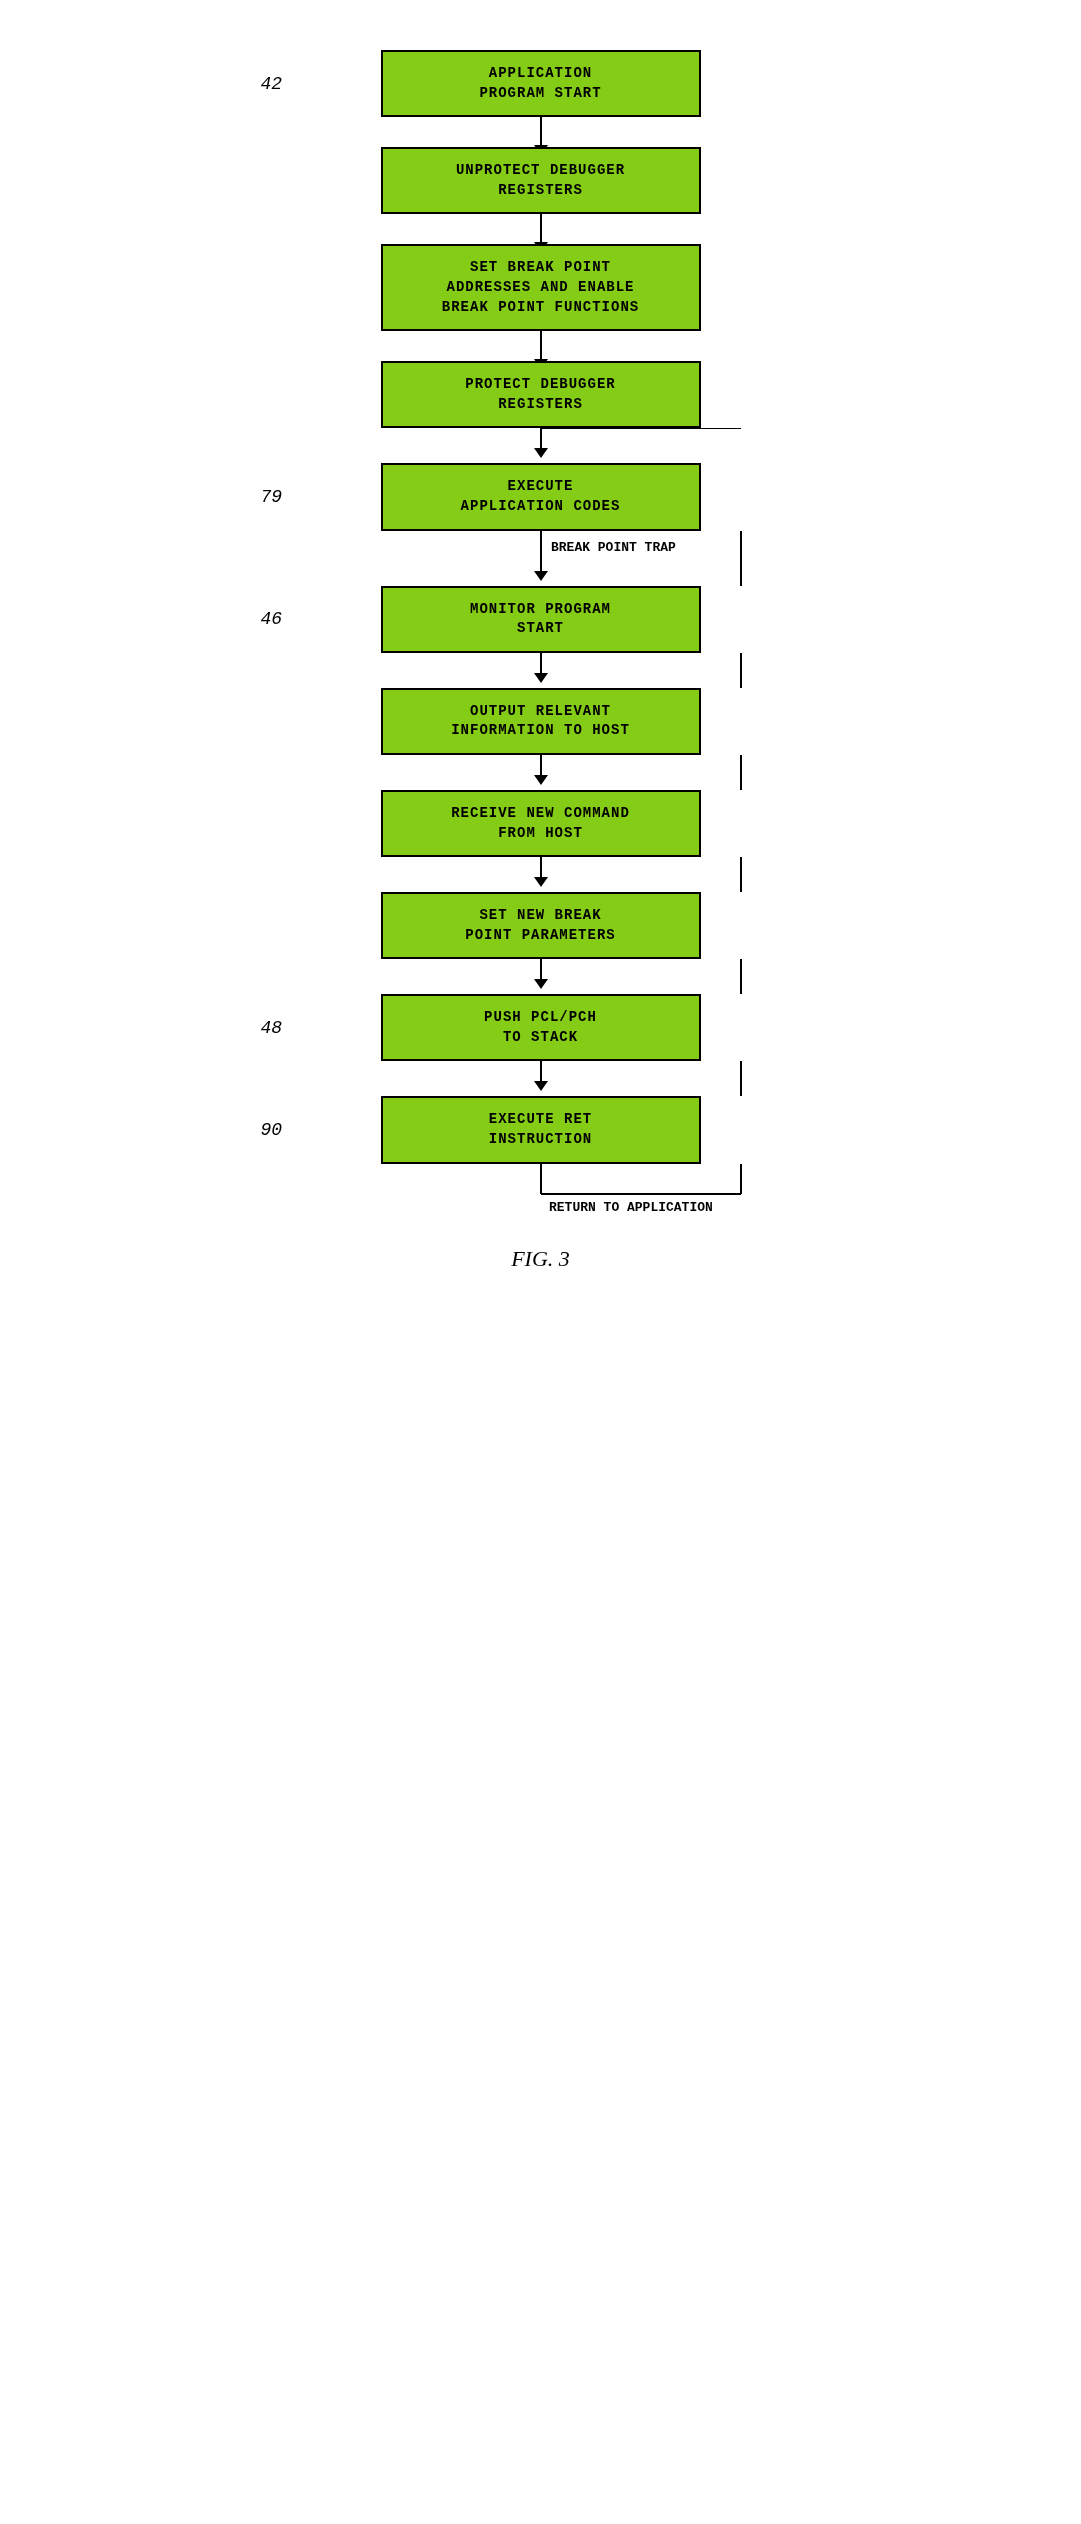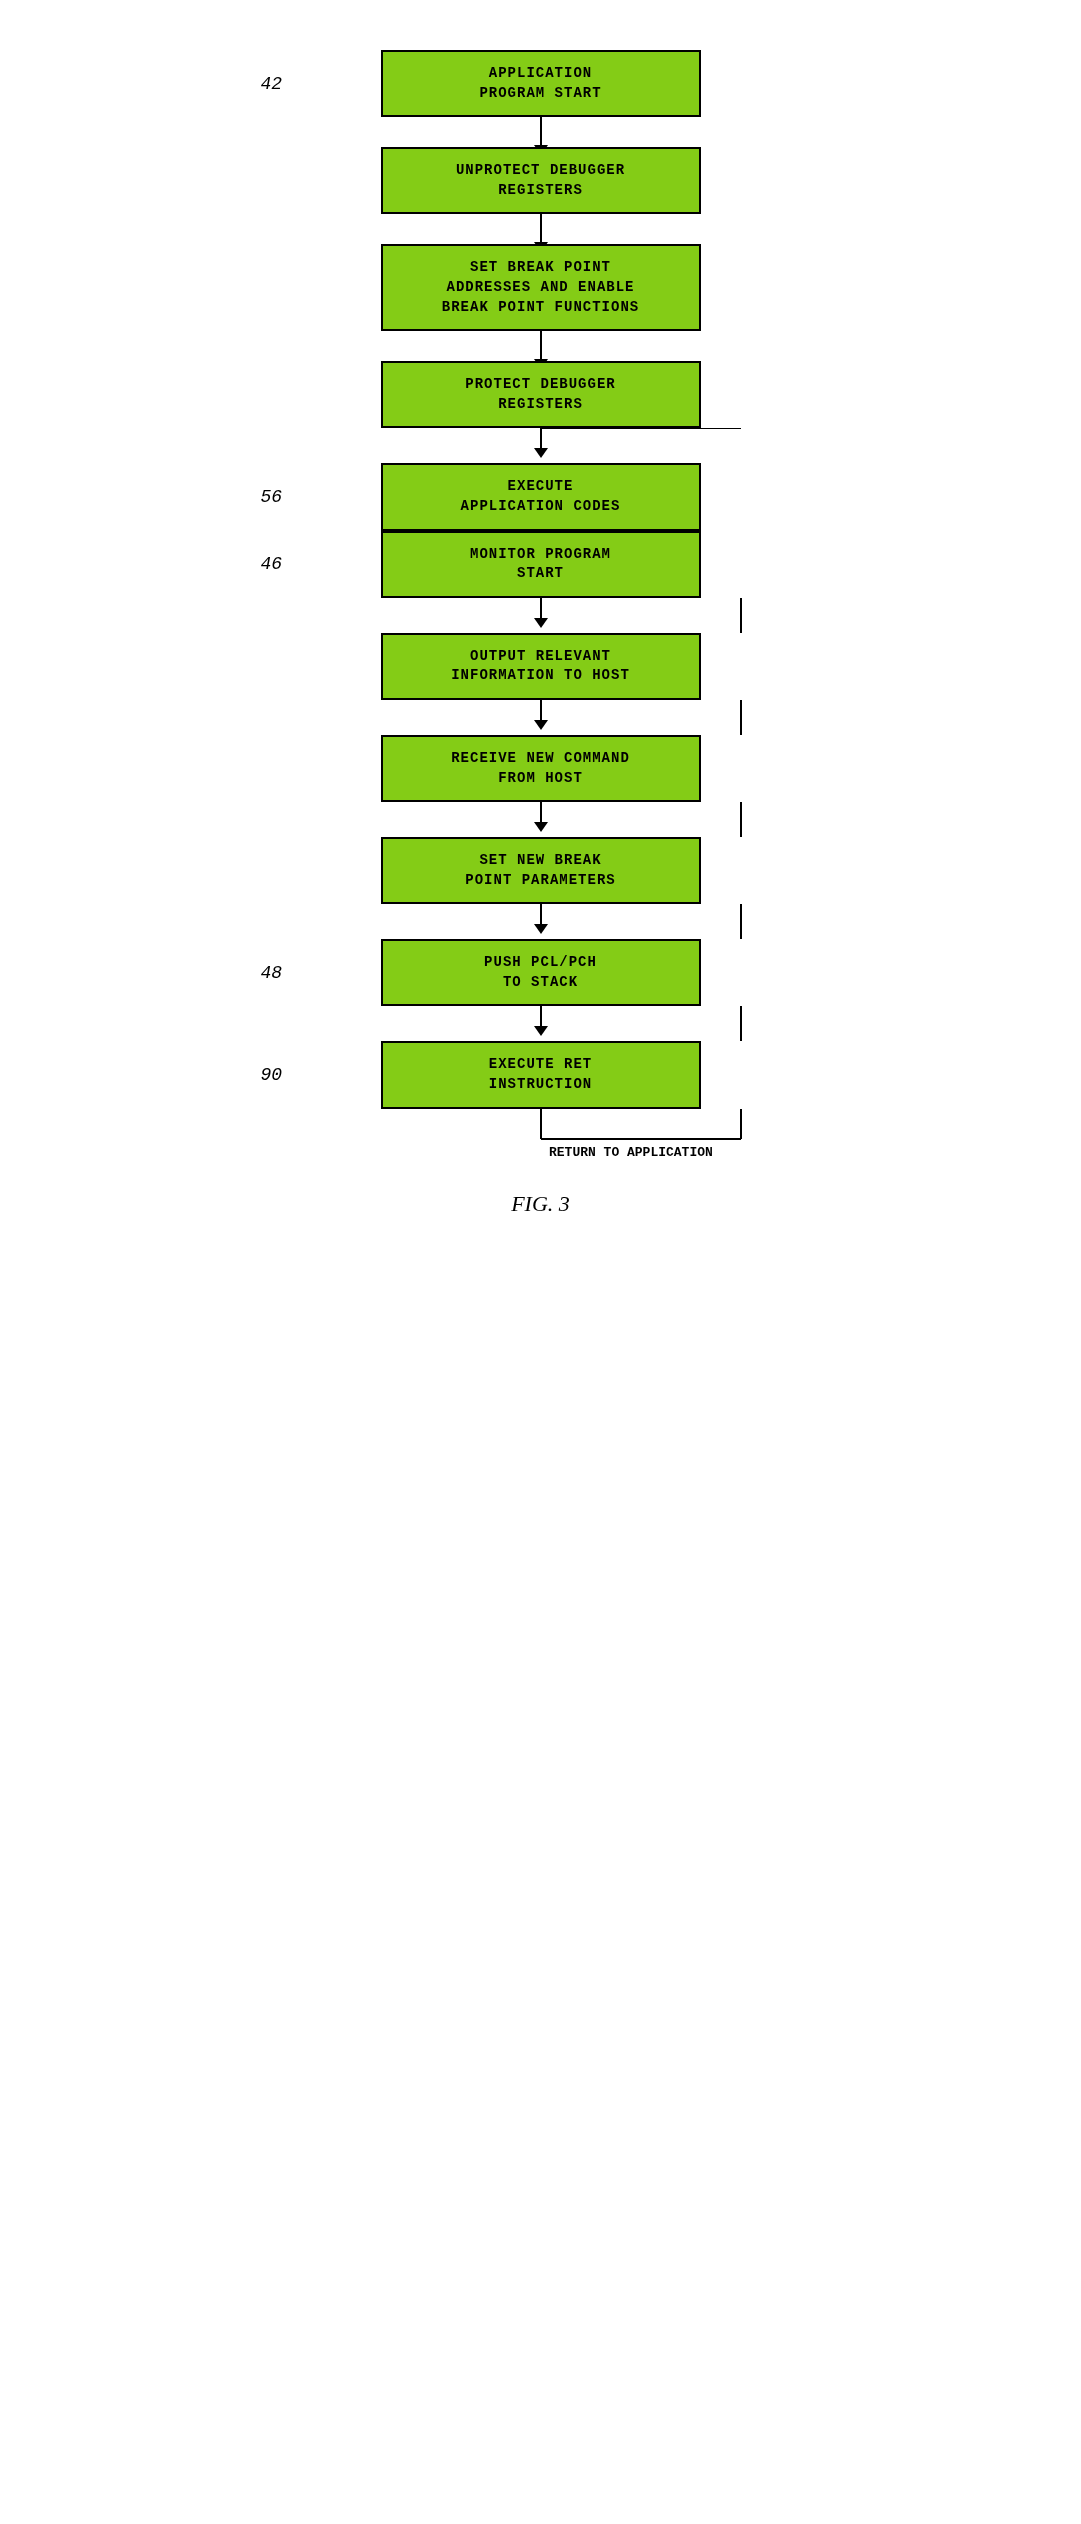--- a/index.html
+++ b/index.html
@@ -120,24 +120,34 @@
 
         <line x1="300" y1="0" x2="300" y2="25" stroke="#000" stroke-width="2"></line>
 
         <polygon points="293,20 307,20 300,30" fill="#000"></polygon>
 
         <line x1="300" y1="0" x2="500" y2="0" stroke="#000" stroke-width="2"></line>
       </svg>
     </div>
 
     <div class="box-wrapper">
-      <span class="label-left">56</span>
+      <span class="label-left">79</span>
       <div class="box">EXECUTE<br>APPLICATION CODES</div>
     </div>
 
+    <div style="position:relative;width:100%;display:flex;flex-direction:column;align-items:center;">
+      <svg width="600" height="55" style="display:block;">
+        <line x1="300" y1="0" x2="300" y2="45" stroke="#000" stroke-width="2"></line>
+        <polygon points="293,40 307,40 300,50" fill="#000"></polygon>
+
+        <line x1="500" y1="0" x2="500" y2="55" stroke="#000" stroke-width="2"></line>
+
+        <text x="310" y="20" font-family="Courier New, Courier, monospace" font-size="13" font-weight="bold">BREAK POINT TRAP</text>
+      </svg>
+    </div>
 
     <div class="box-wrapper">
       <span class="label-left">46</span>
       <div class="box">MONITOR PROGRAM<br>START</div>
     </div>
 
     <div style="position:relative;width:100%;display:flex;flex-direction:column;align-items:center;">
       <svg width="600" height="35" style="display:block;">
         <line x1="300" y1="0" x2="300" y2="25" stroke="#000" stroke-width="2"></line>
         <polygon points="293,20 307,20 300,30" fill="#000"></polygon>

